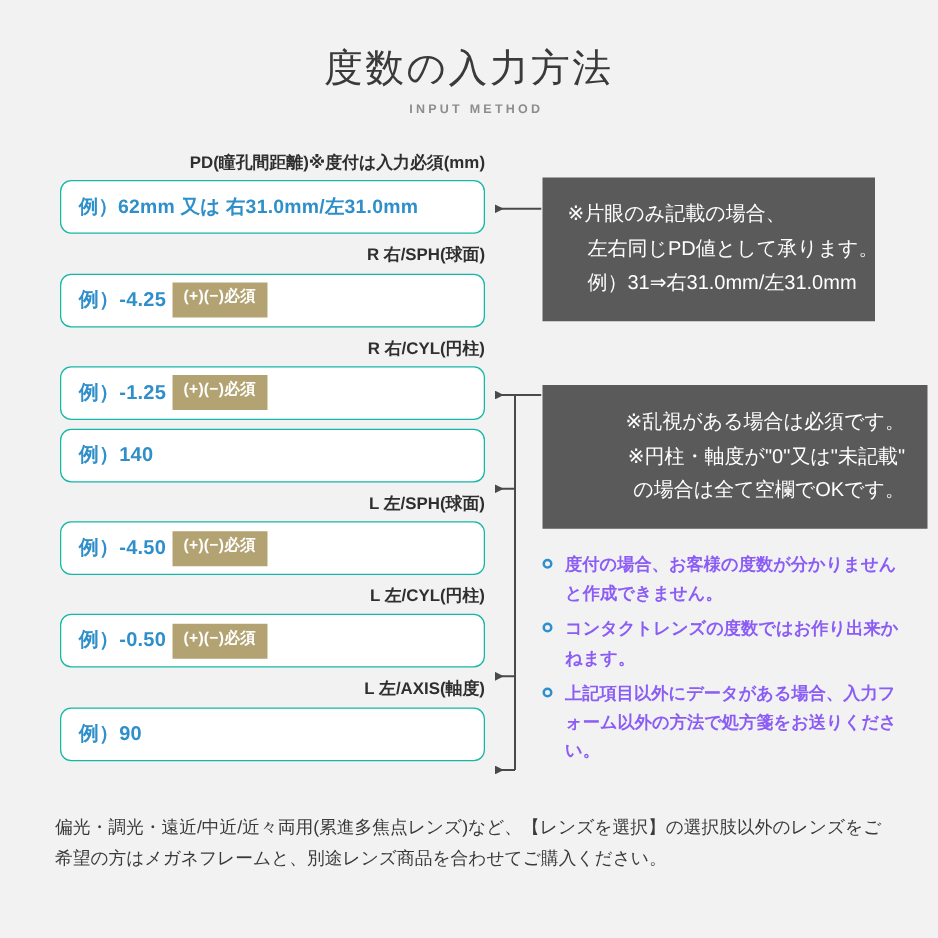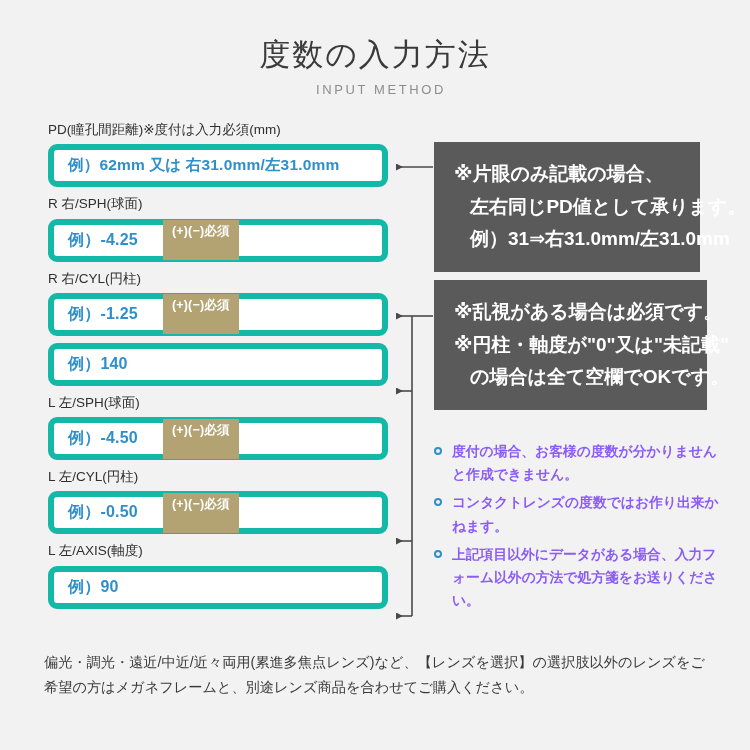--- a/index.html
+++ b/index.html
@@ -29,89 +29,90 @@
   }
   .header .title {
     font-size: 31px;
     font-weight: 400;
     color: #3a3a3a;
     letter-spacing: 2px;
     line-height: 1.2;
   }
   .header .subtitle {
     margin-top: 9px;
-    font-size: 13px;
+    font-size: 10px;
     color: #8d8d8d;
     letter-spacing: 2.6px;
-    font-weight: 400;
+    font-weight: 700;
     margin-left: 12px;
   }
 
   
   .form-col {
     position: absolute;
     left: 48px;
     top: 120px;
     width: 340px;
   }
   .field { margin-bottom: 7px; }
   .field-label {
     font-size: 13.5px;
     color: #2f2f2f;
     line-height: 1.5;
     margin-bottom: 4px;
     white-space: nowrap;
-    font-weight: 400;
+    font-weight: 700;
+    text-align: right;
   }
   .field-input {
     position: relative;
     height: 43px;
     background: #ffffff;
-    border: 6px solid #14b8a6;
+    border: 1px solid #14b8a6;
     border-radius: 9px;
     display: flex;
     align-items: center;
     padding: 0 14px;
   }
   .ph {
     font-size: 16px;
     font-weight: bold;
     color: #2f8fca;
     white-space: nowrap;
     letter-spacing: 0.2px;
   }
   .ph.small { font-size: 15.5px; }
   .badge {
-    margin-left: 25px;
+    margin-left: 5px;
     background: #b3a373;
     color: #ffffff;
     font-size: 12.5px;
     font-weight: bold;
-    padding: 3px 9px 20px;
+    padding: 3px 9px 8px;
     white-space: nowrap;
     letter-spacing: 0.2px;
   }
 
   
   .note-box {
     position: absolute;
     background: #5a5a5a;
     color: #ffffff;
     padding: 16px 18px 16px 20px;
   }
   .note-box .line {
-    font-size: 19px;
+    font-size: 16px;
     line-height: 1.72;
     white-space: nowrap;
-    font-weight: bold;
+    font-weight: normal;
   }
   .note-box .line.indent { padding-left: 16px; }
 
   #note-pd  { left: 434px; top: 142px; width: 266px; }
-  #note-cyl { left: 434px; top: 280px; width: 273px; }
+  #note-cyl { left: 434px; top: 308px; width: 308px; text-align: right; }
 
   .bullets {
     position: absolute;
     left: 434px;
     top: 440px;
     width: 286px;
   }
   .bullet {
     position: relative;
     padding-left: 18px;

